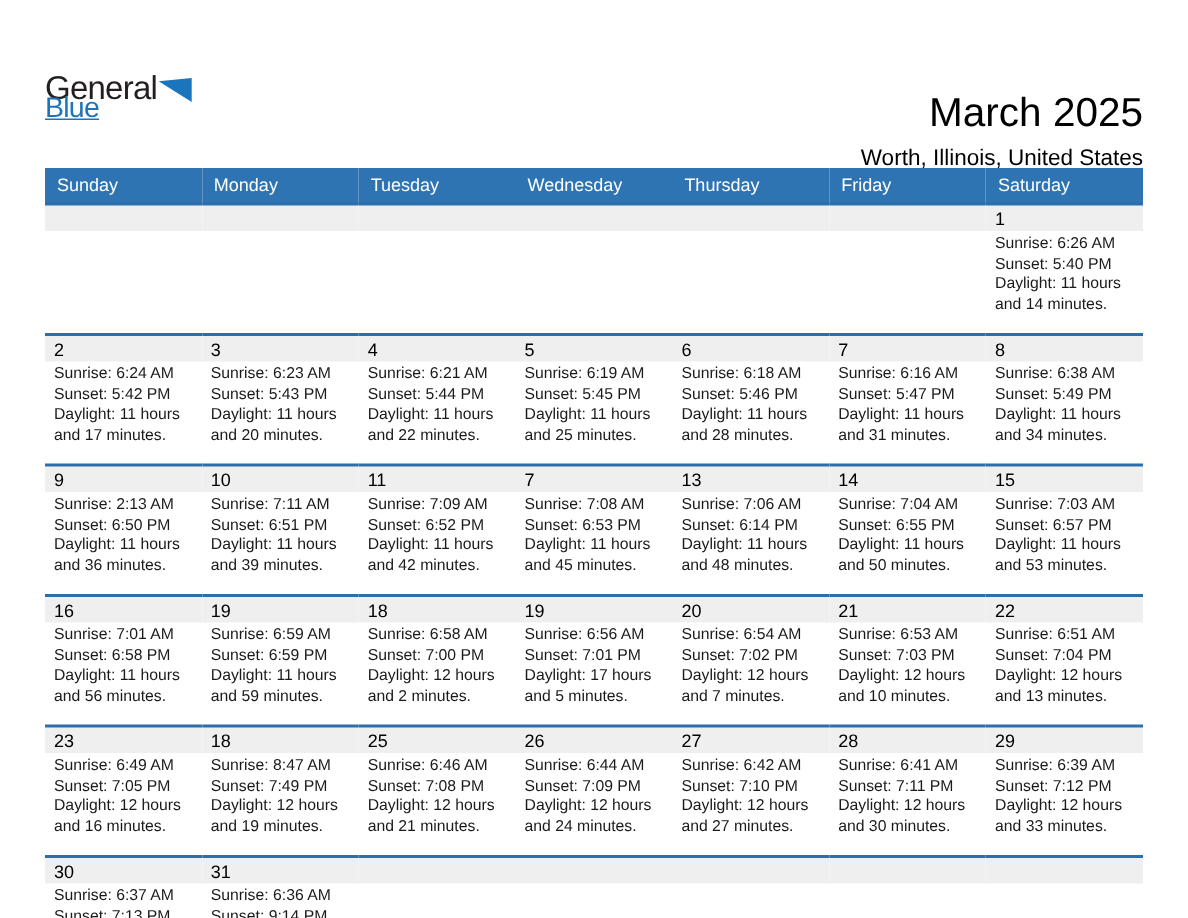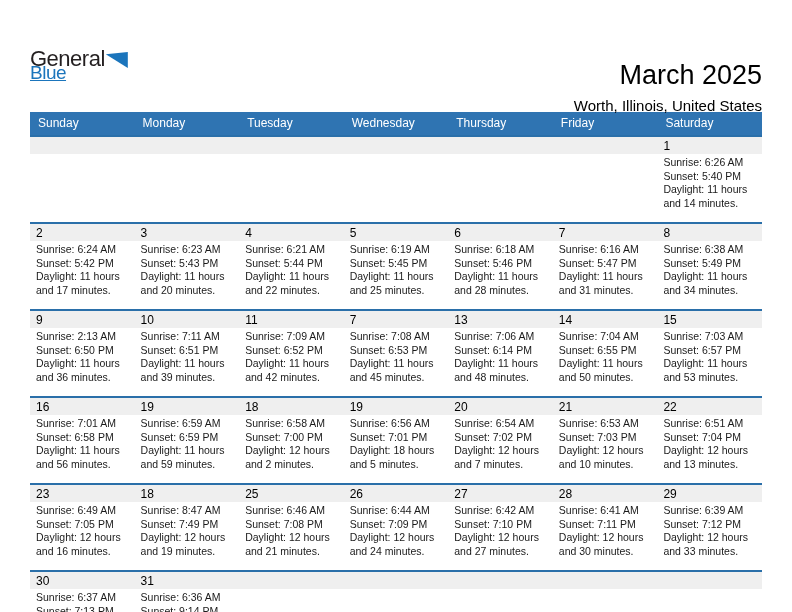--- a/index.html
+++ b/index.html
@@ -230,21 +230,21 @@
               <div>Sunrise: 6:58 AM</div>
               <div>Sunset: 7:00 PM</div>
               <div>Daylight: 12 hours and 2 minutes.</div>
             </div>
           </td>
           <td>
             <div class="daynum">19</div>
             <div class="details">
               <div>Sunrise: 6:56 AM</div>
               <div>Sunset: 7:01 PM</div>
-              <div>Daylight: 18 hours and 5 minutes.</div>
+              <div>Daylight: 17 hours and 5 minutes.</div>
             </div>
           </td>
           <td>
             <div class="daynum">20</div>
             <div class="details">
               <div>Sunrise: 6:54 AM</div>
               <div>Sunset: 7:02 PM</div>
               <div>Daylight: 12 hours and 7 minutes.</div>
             </div>
           </td>

